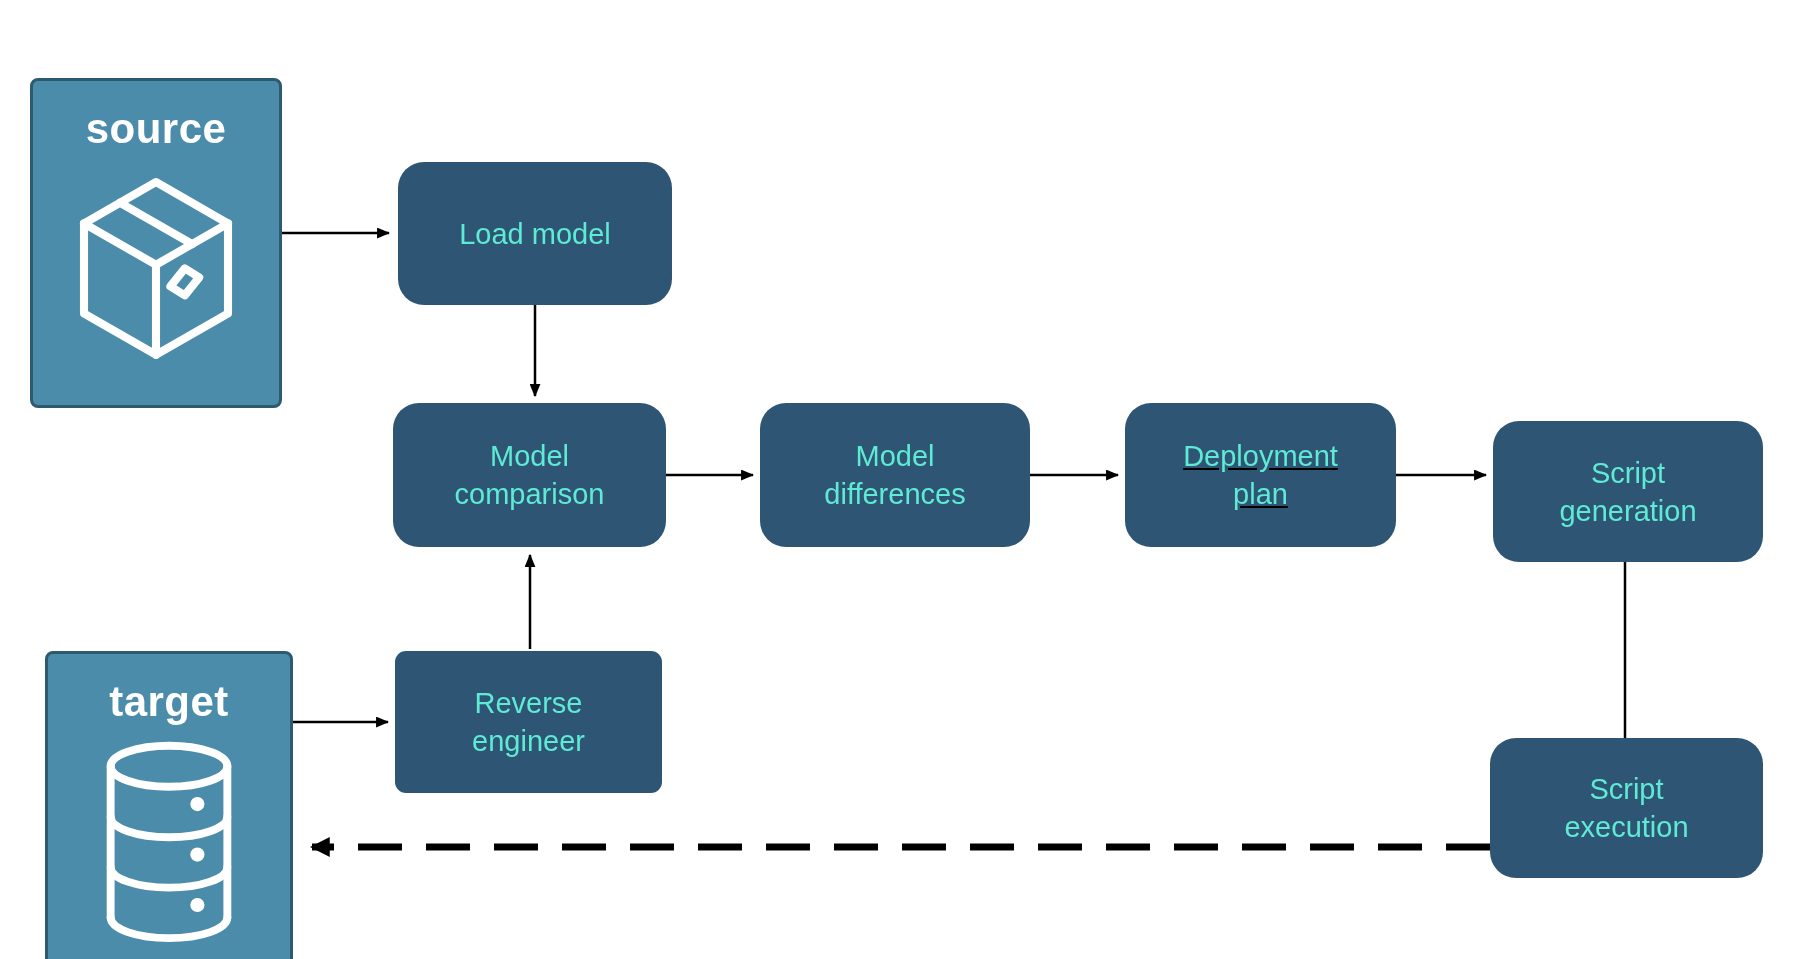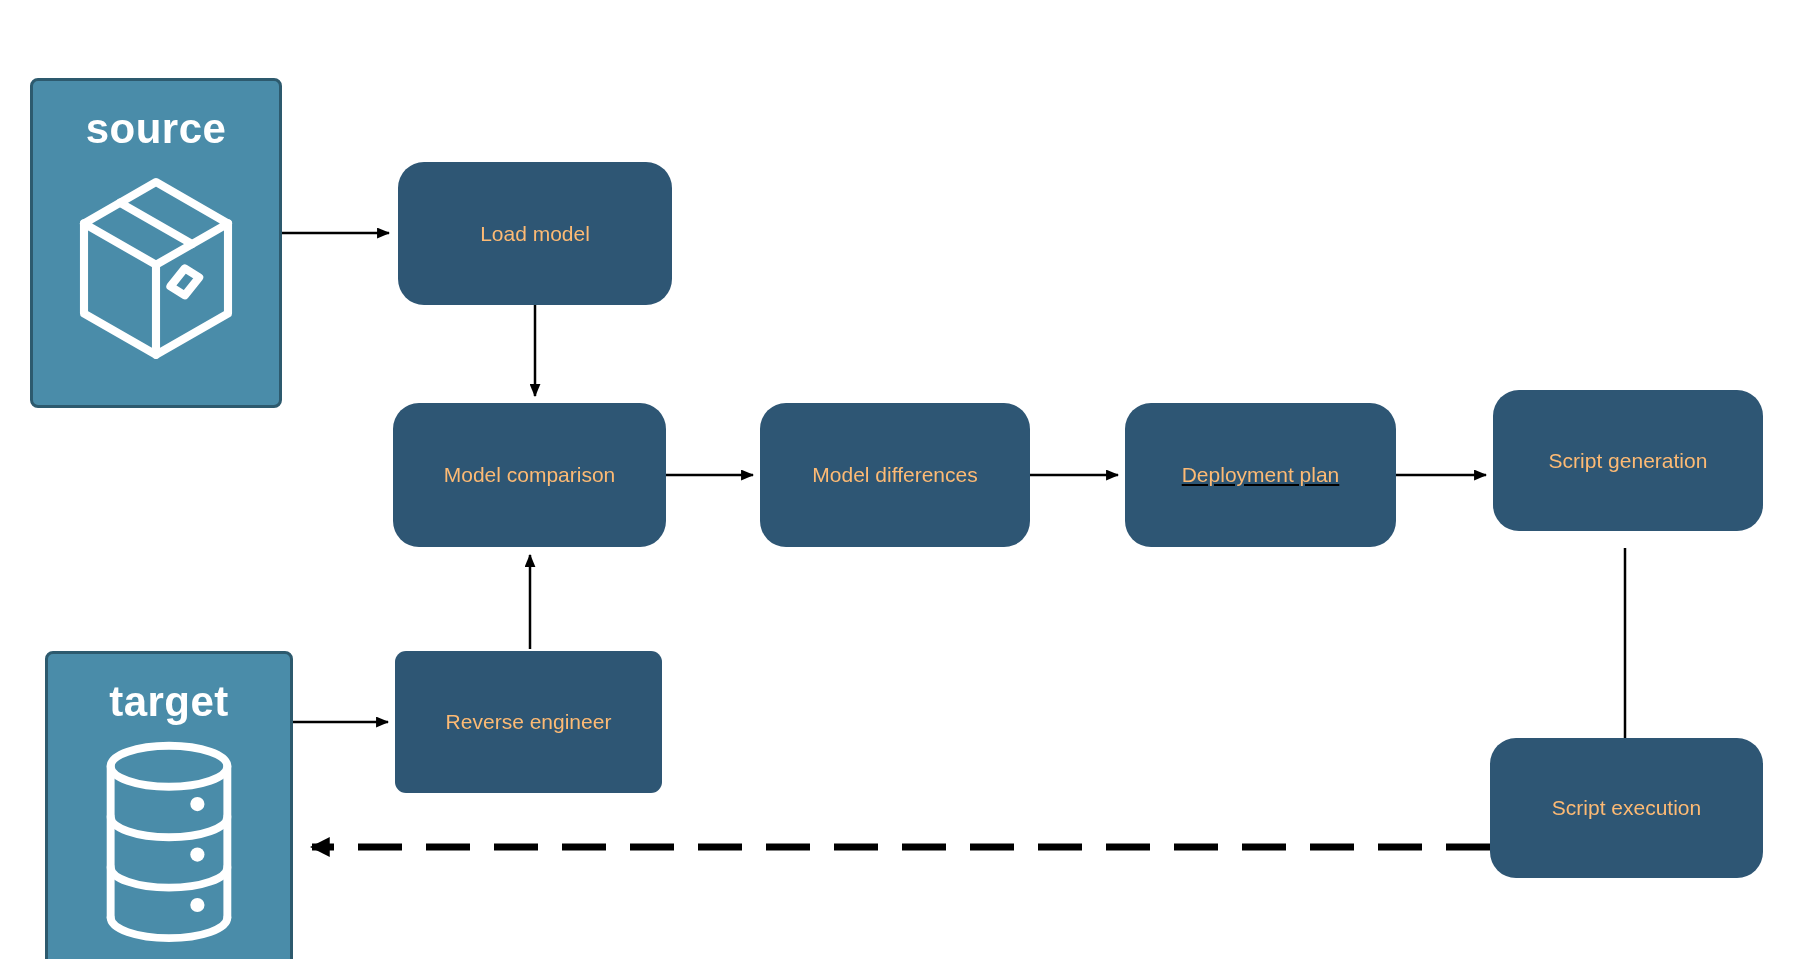--- a/index.html
+++ b/index.html
@@ -25,22 +25,22 @@
   .node {
     position: absolute;
     background: #2E5674;
     border-radius: 26px;
     display: flex;
     align-items: center;
     justify-content: center;
     text-align: center;
   }
   .node-label {
-    color: #fdba74;
-    font-size: 21px;
+    color: #5eead4;
+    font-size: 29px;
     line-height: 38px;
     max-width: 205px;
     display: inline-block;
   }
 
   
   .endpoint {
     position: absolute;
     background: #4A8CA9;
     border: 3px solid #2D5A6E;
@@ -140,21 +140,21 @@
   </div>
 
   <div class="node" style="left:760px; top:403px; width:270px; height:144px;">
     <span class="node-label">Model differences</span>
   </div>
 
   <div class="node" style="left:1125px; top:403px; width:271px; height:144px;text-decoration:underline;">
     <span class="node-label">Deployment plan</span>
   </div>
 
-  <div class="node" style="left:1493px; top:390px; width:270px; height:141px;">
+  <div class="node" style="left:1493px; top:421px; width:270px; height:141px;">
     <span class="node-label">Script generation</span>
   </div>
 
   <div class="node" style="left:395px; top:651px; width:267px; height:142px;border-radius:11px;">
     <span class="node-label">Reverse engineer</span>
   </div>
 
   <div class="node" style="left:1490px; top:738px; width:273px; height:140px;">
     <span class="node-label">Script execution</span>
   </div>

